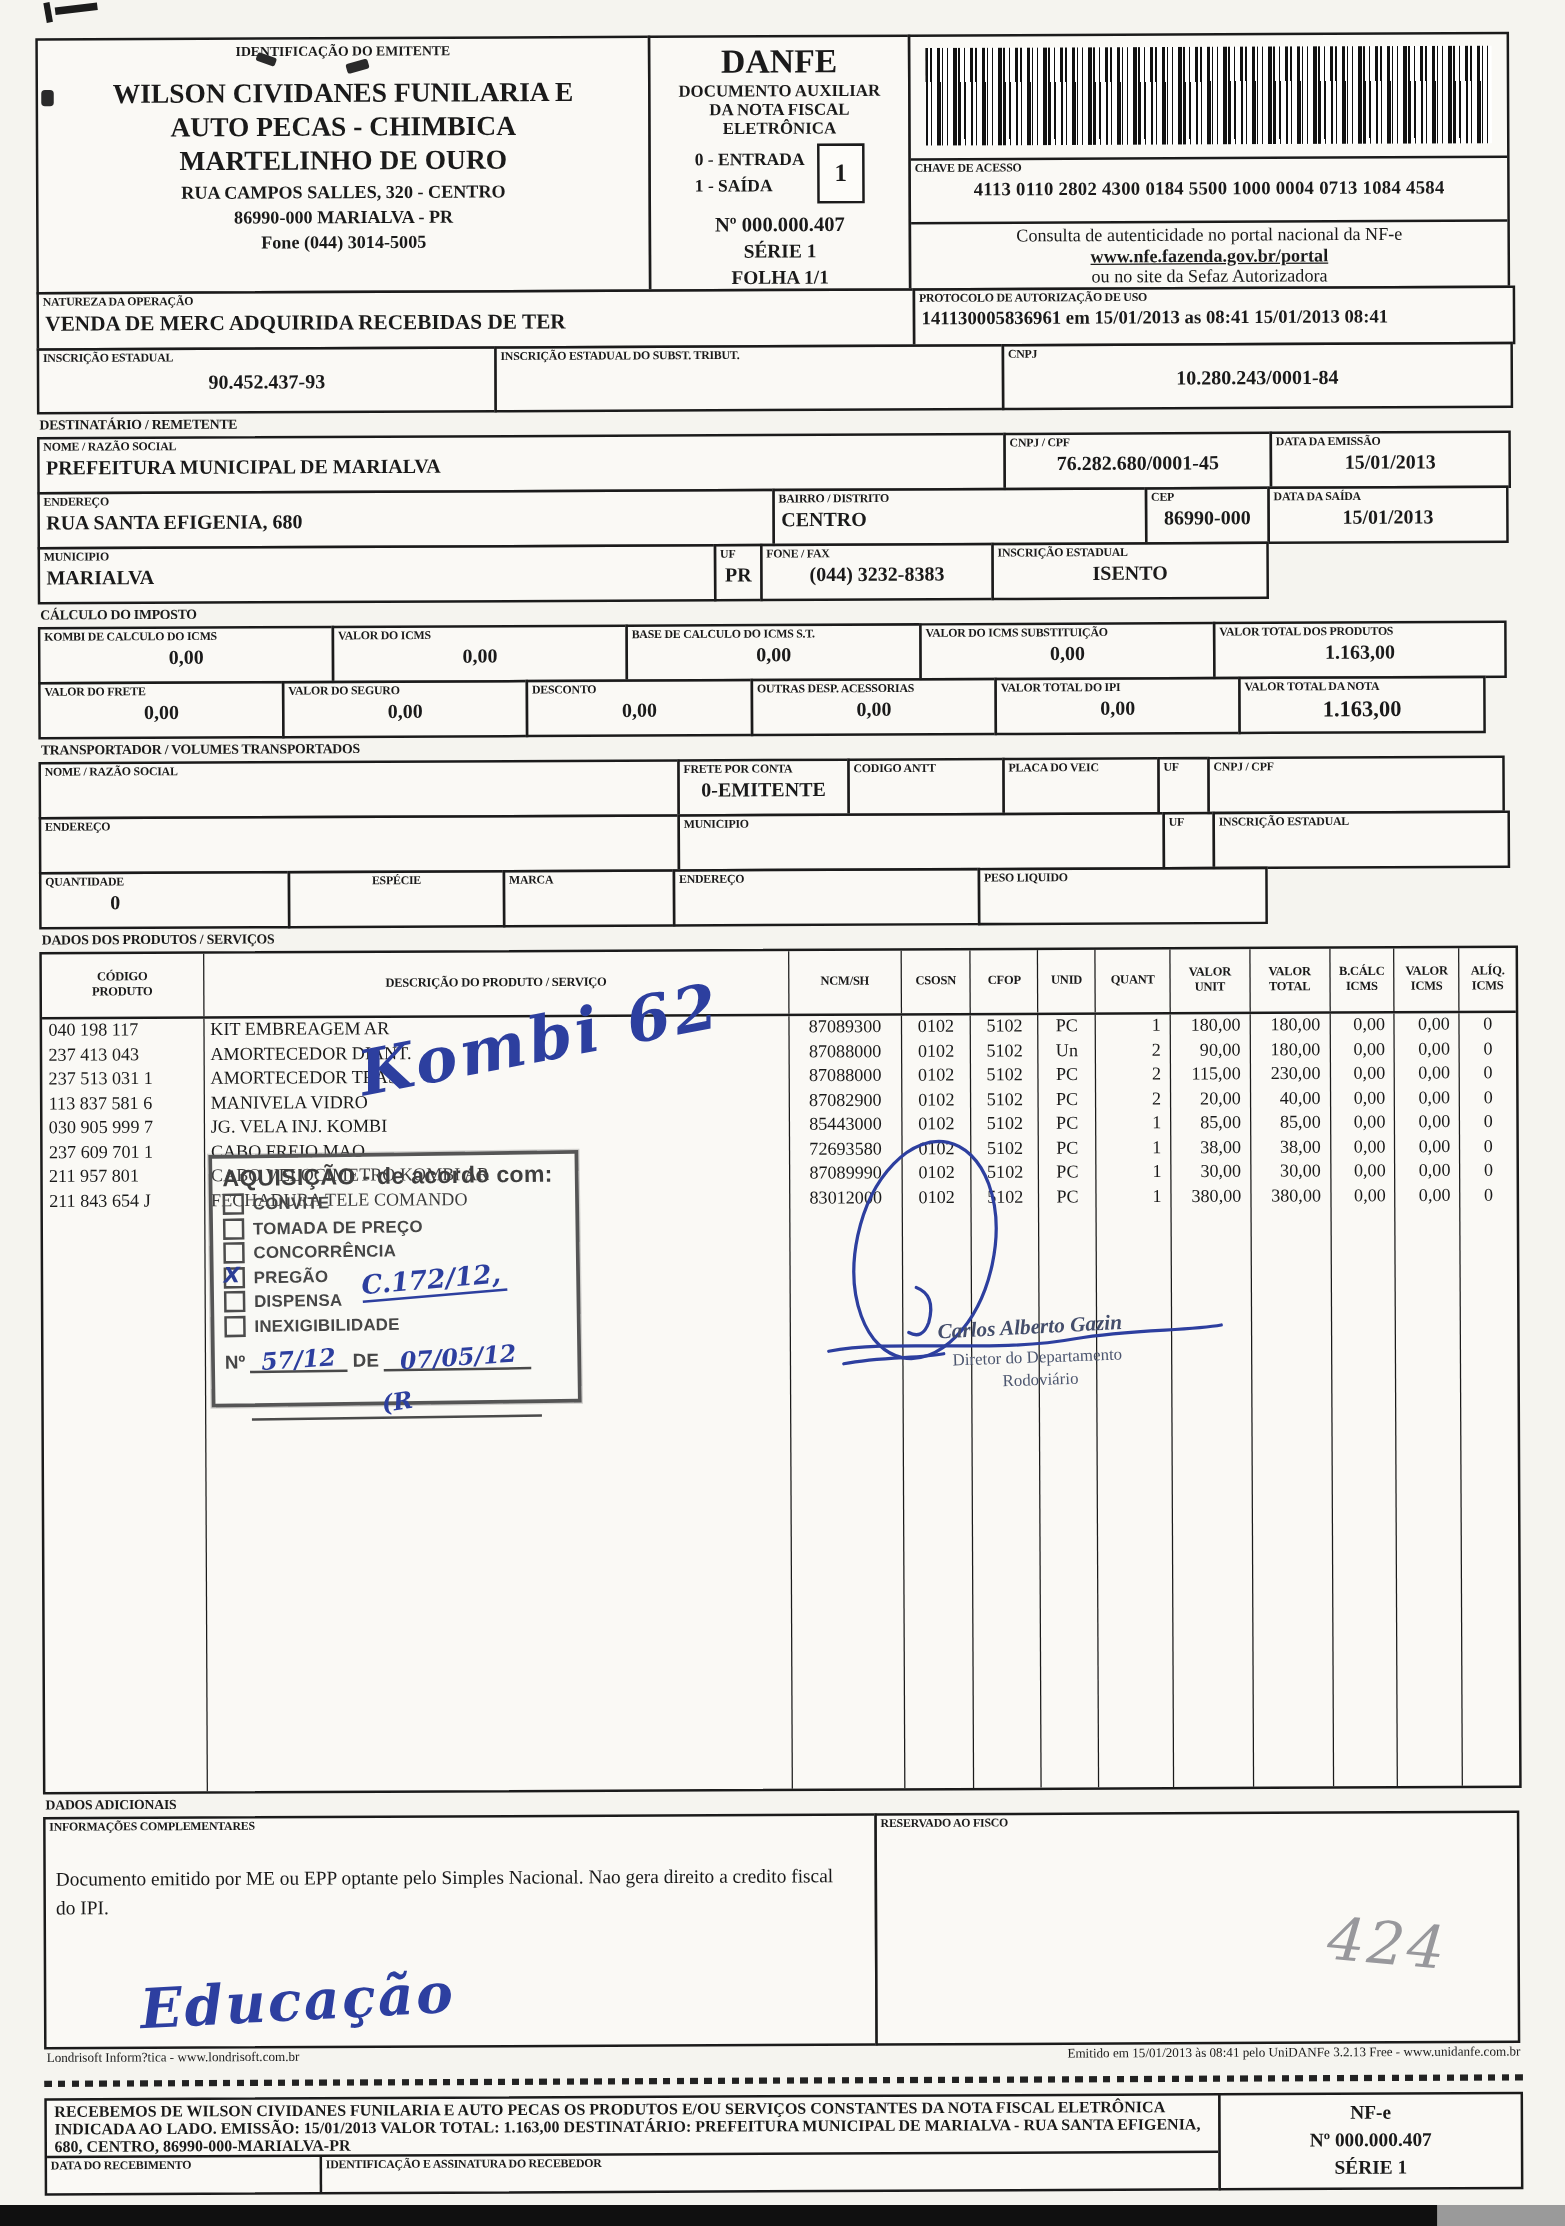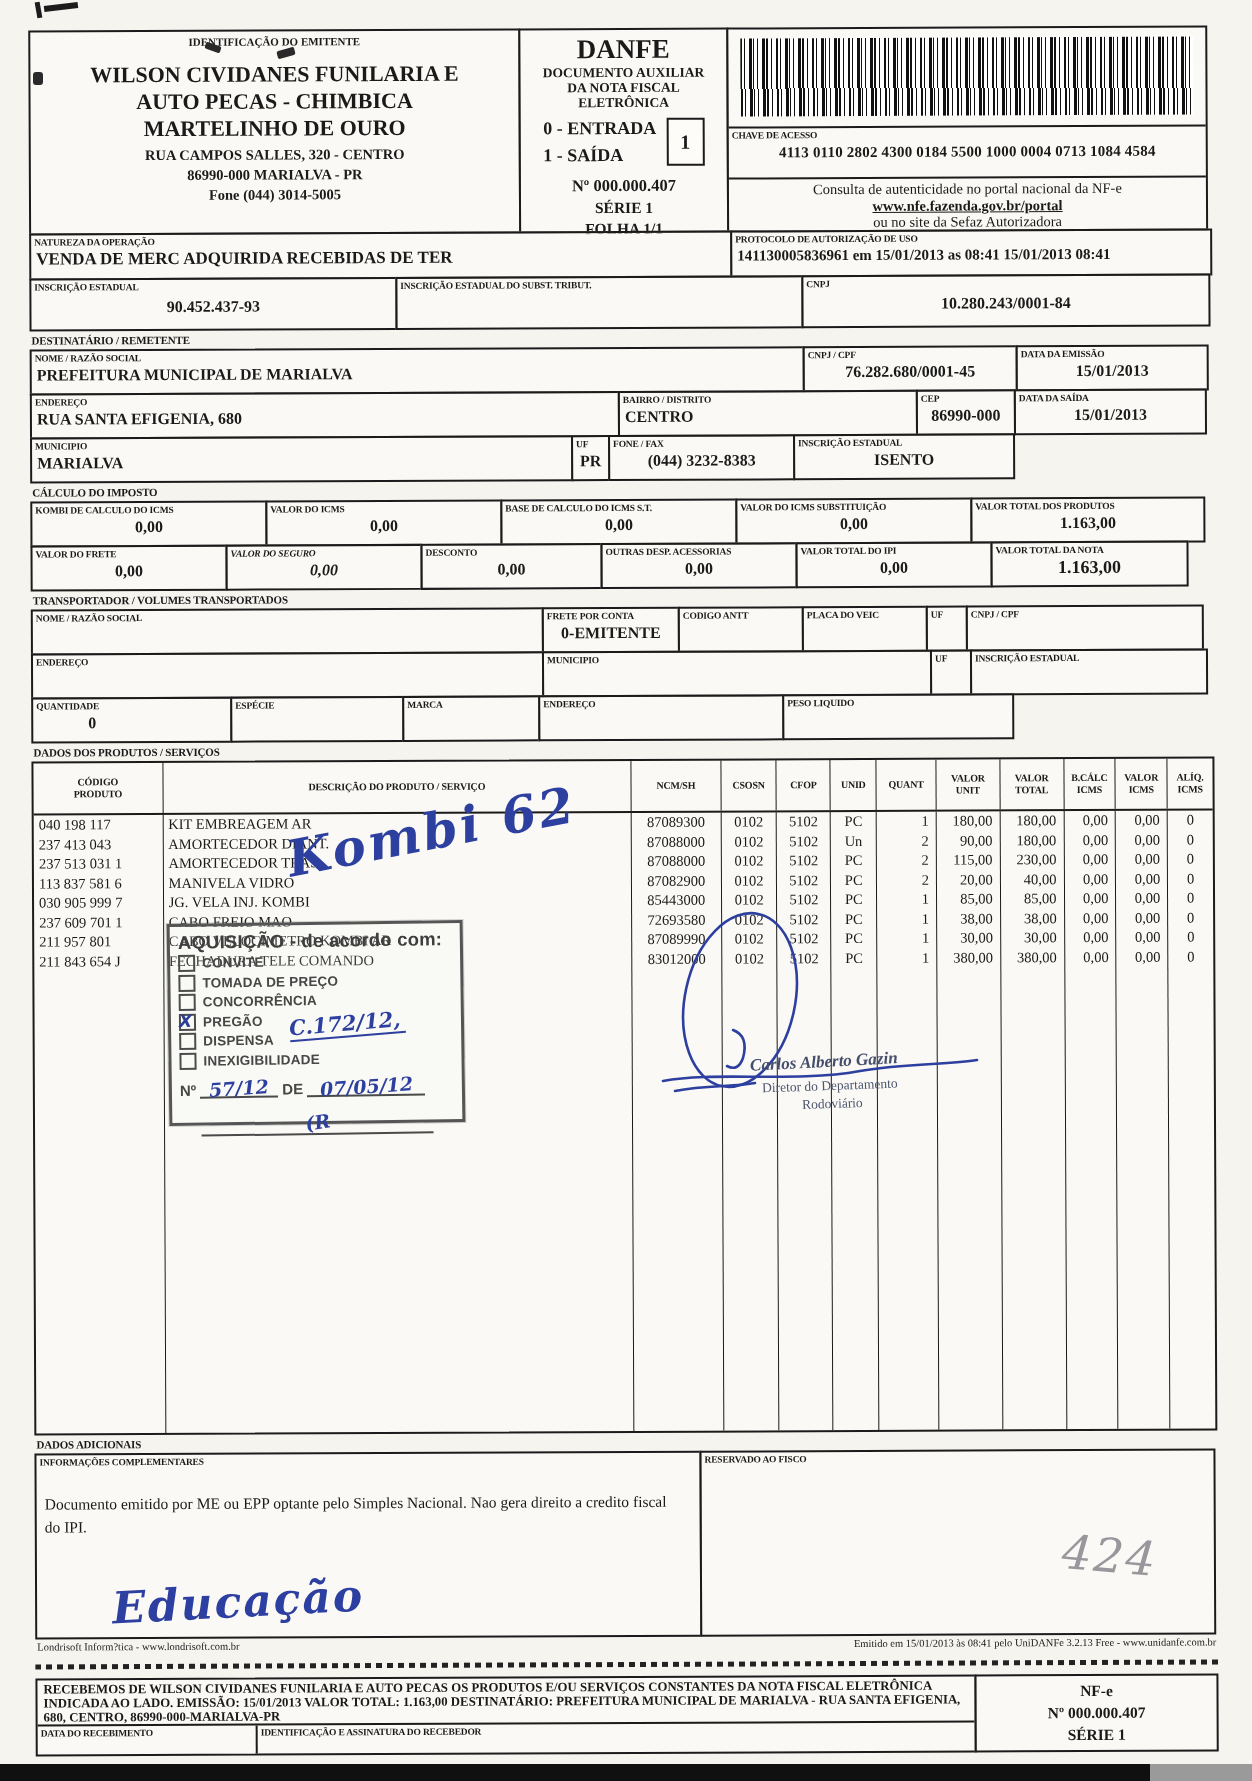--- a/index.html
+++ b/index.html
@@ -17,21 +17,21 @@
   
   .top .c{height:205px;}
   .emit{width:492px;text-align:center;}
   .emit-lbl{font-weight:700;font-size:11px;margin-top:4px;}
   .emit-name{font-weight:700;font-size:22px;line-height:1.22;margin-top:14px;}
   .emit-addr{font-weight:700;font-size:14.5px;line-height:1.35;margin-top:4px;}
   .danfe{width:210px;text-align:center;}
   .danfe-title{font-weight:700;font-size:27px;line-height:1;margin-top:6px;}
   .danfe-sub{font-weight:700;font-size:13.5px;line-height:1.12;margin-top:2px;}
   .danfe-tipo-row{display:flex;justify-content:center;align-items:center;margin-top:5px;gap:10px;}
-  .danfe-es{font-weight:700;font-size:18px;text-align:left;line-height:1.5;}
+  .danfe-es{font-weight:700;font-size:14px;text-align:left;line-height:1.5;}
   .tipo-box{width:34px;height:44px;border:2px solid #1b1b1b;font-weight:700;font-size:20px;display:flex;align-items:center;justify-content:center;background:#fdfcf9;}
   .danfe-num{font-weight:700;font-size:16.5px;margin-top:7px;}
   .danfe-serie,.danfe-folha{font-weight:700;font-size:15.5px;margin-top:3px;}
   .right-col{width:481px;padding:0;display:flex;flex-direction:column;}
   .bc-box{height:102px;border-bottom:2px solid #1b1b1b;display:flex;align-items:center;}
   .barcode{height:78px;margin:0 12px;flex:1;
     background:repeating-linear-gradient(90deg,#111 0 2px,#fff 2px 4px,#111 4px 5px,#fff 5px 9px,#111 9px 12px,#fff 12px 13px,#111 13px 14px,#fff 14px 17px,#111 17px 18px,#fff 18px 22px,#111 22px 25px,#fff 25px 26px,#111 26px 28px,#fff 28px 31px,#111 31px 32px,#fff 32px 36px);}
   .chave-box{height:52px;border-bottom:2px solid #1b1b1b;}
   .chave-val{font-weight:700;font-size:15px;letter-spacing:.2px;text-align:center;margin-top:3px;white-space:nowrap;}
   .consulta-box{flex:1;text-align:center;font-size:14.5px;line-height:1.12;padding-top:2px;}
@@ -256,21 +256,21 @@
     <div class="c" style="width:235px;">
       <span class="lb">VALOR TOTAL DOS PRODUTOS</span>
       <span class="vl ct">1.163,00</span>
     </div>
   </div>
   <div class="r mt h46">
     <div class="c" style="width:197px;">
       <span class="lb">VALOR DO FRETE</span>
       <span class="vl ct">0,00</span>
     </div>
-    <div class="c" style="width:197px;font-style:italic;">
+    <div class="c" style="width:197px;">
       <span class="lb">VALOR DO SEGURO</span>
       <span class="vl ct">0,00</span>
     </div>
     <div class="c" style="width:182px;">
       <span class="lb">DESCONTO</span>
       <span class="vl ct">0,00</span>
     </div>
     <div class="c" style="width:197px;">
       <span class="lb">OUTRAS DESP. ACESSORIAS</span>
       <span class="vl ct">0,00</span>
@@ -328,21 +328,21 @@
     <div class="c" style="width:238px;">
       <span class="lb">INSCRIÇÃO ESTADUAL</span>
       <span class="vl"></span>
     </div>
   </div>
   <div class="r mt h46">
     <div class="c" style="width:201px;">
       <span class="lb">QUANTIDADE</span>
       <span class="vl" style="padding-left:55px;">0</span>
     </div>
-    <div class="c" style="width:174px;">
+    <div class="c" style="width:174px;text-align:center;">
       <span class="lb">ESPÉCIE</span>
       <span class="vl"></span>
     </div>
     <div class="c" style="width:138px;">
       <span class="lb">MARCA</span>
       <span class="vl"></span>
     </div>
     <div class="c" style="width:246px;">
       <span class="lb">ENDEREÇO</span>
       <span class="vl"></span>

